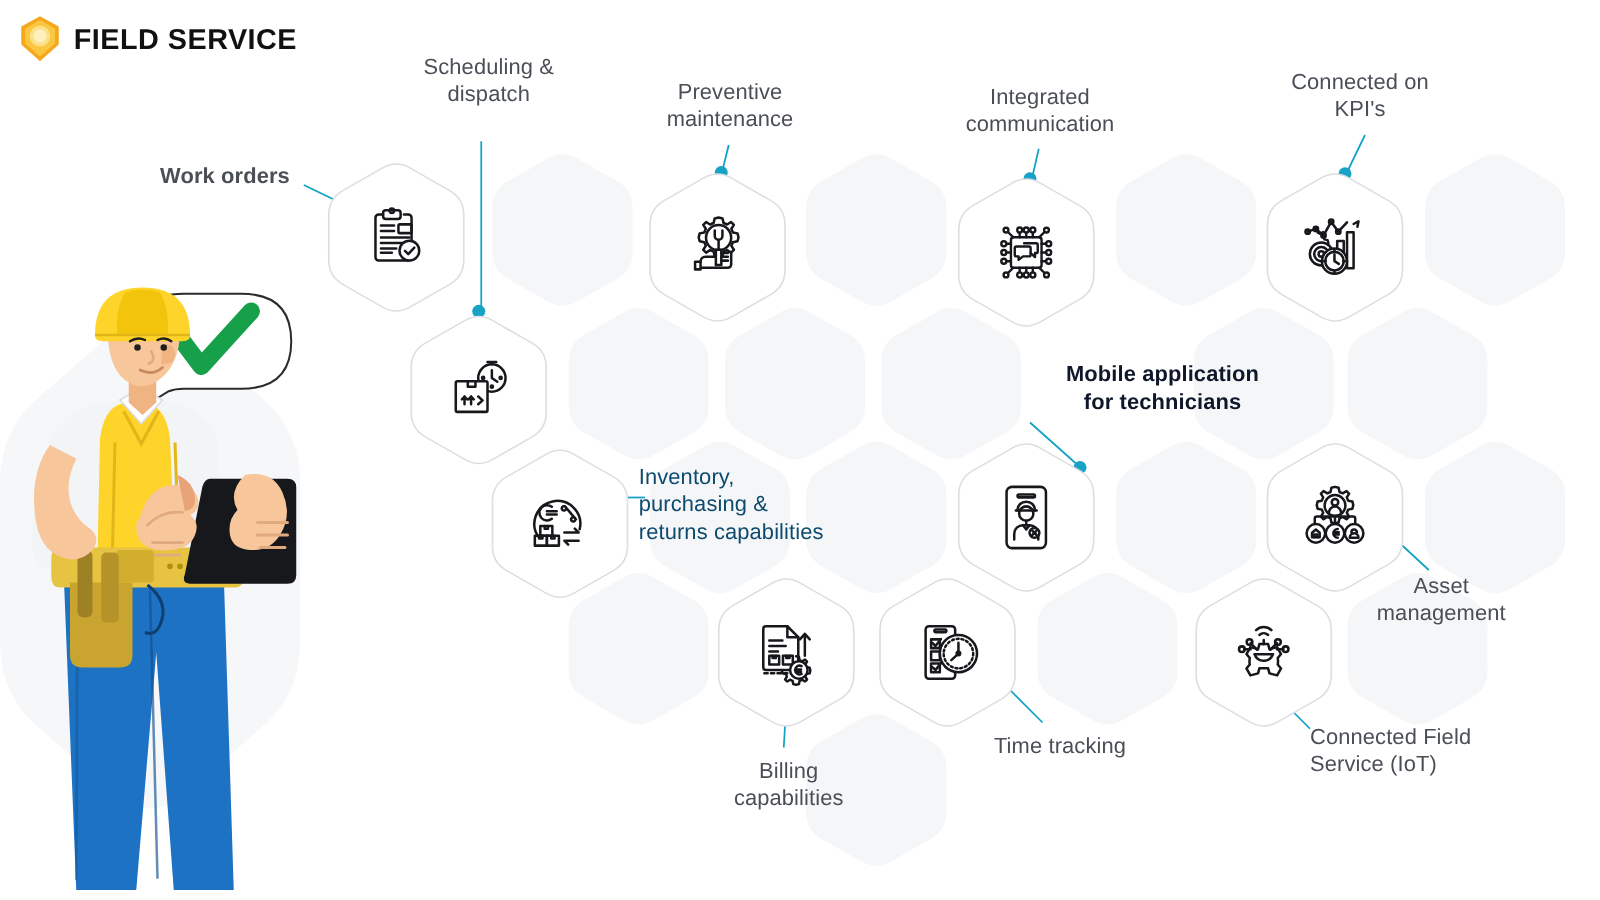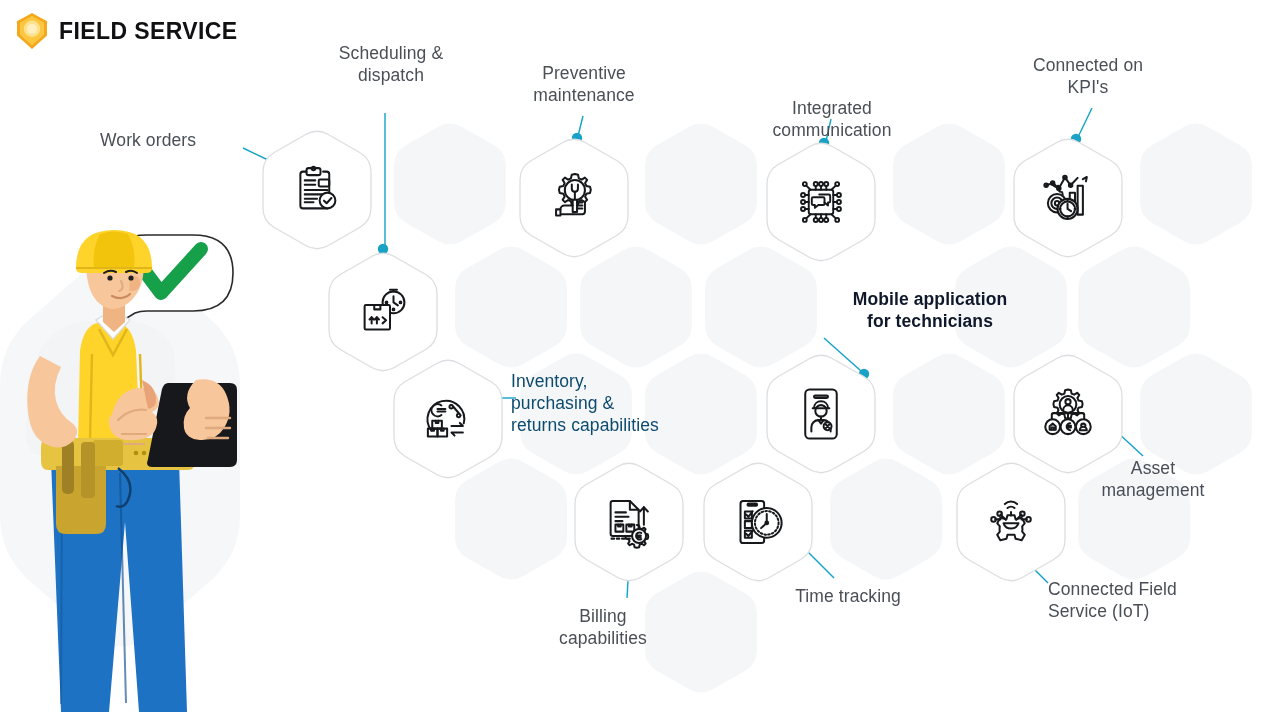--- a/index.html
+++ b/index.html
@@ -34,21 +34,21 @@
   .lbl{
     position:absolute;z-index:25;
     color:#4a4f57;
     font-size:17.5px;line-height:22px;
     font-family:"Liberation Sans","DejaVu Sans",sans-serif;
     white-space:pre-line;
     letter-spacing:.1px;
   }
   .lbl.c{text-align:center;}
   .lbl.l{text-align:left;}
-  .lbl.r{text-align:left;}
+  .lbl.r{text-align:center;font-weight:bold;}
 </style>
 </head>
 <body>
 
 <div id="stage">
 
   <svg id="bg-hex-layer" viewBox="0 0 1280 720" xmlns="http://www.w3.org/2000/svg">
       <path d="M437.84 126.95 Q450.00 120.00 462.16 126.95L493.84 145.05 Q506.00 152.00 506.00 166.00L506.00 202.00 Q506.00 216.00 493.84 222.95L462.16 241.05 Q450.00 248.00 437.84 241.05L406.16 222.95 Q394.00 216.00 394.00 202.00L394.00 166.00 Q394.00 152.00 406.16 145.05 Z" fill="#F4F6F8" opacity="0.95"></path>
       <path d="M688.84 126.95 Q701.00 120.00 713.16 126.95L744.84 145.05 Q757.00 152.00 757.00 166.00L757.00 202.00 Q757.00 216.00 744.84 222.95L713.16 241.05 Q701.00 248.00 688.84 241.05L657.16 222.95 Q645.00 216.00 645.00 202.00L645.00 166.00 Q645.00 152.00 657.16 145.05 Z" fill="#F4F6F8" opacity="0.95"></path>
       <path d="M936.84 126.95 Q949.00 120.00 961.16 126.95L992.84 145.05 Q1005.00 152.00 1005.00 166.00L1005.00 202.00 Q1005.00 216.00 992.84 222.95L961.16 241.05 Q949.00 248.00 936.84 241.05L905.16 222.95 Q893.00 216.00 893.00 202.00L893.00 166.00 Q893.00 152.00 905.16 145.05 Z" fill="#F4F6F8" opacity="0.95"></path>
@@ -398,31 +398,31 @@
     </svg>
     <span class="brand-text">FIELD SERVICE</span>
   </div>
 
   <div id="label-layer">
       <div class="lbl r" style="left: 100px; top: 129px; width: 160px; color: rgb(74, 79, 87);">Work orders</div>
       <div class="lbl c" style="left: 303px; top: 42px; width: 176px; color: rgb(74, 79, 87);">Scheduling &amp;
 dispatch</div>
       <div class="lbl c" style="left: 494px; top: 62px; width: 180px; color: rgb(74, 79, 87);">Preventive
 maintenance</div>
-      <div class="lbl c" style="left: 742px; top: 66px; width: 180px; color: rgb(74, 79, 87); margin-top: 31px;">Integrated
+      <div class="lbl c" style="left: 742px; top: 66px; width: 180px; color: rgb(74, 79, 87);">Integrated
 communication</div>
       <div class="lbl c" style="left: 1000px; top: 54px; width: 176px; color: rgb(74, 79, 87);">Connected on
 KPI's</div>
       <div class="lbl l" style="left: 511px; top: 370px; width: 190px; color: #0c4a6e;">Inventory,
 purchasing &amp;
 returns capabilities</div>
       <div class="lbl c" style="left: 830px; top: 288px; width: 200px; color: #0f172a; font-weight: bold;">Mobile application
 for technicians</div>
       <div class="lbl c" style="left: 1068px; top: 457px; width: 170px; color: rgb(74, 79, 87);">Asset
 management</div>
-      <div class="lbl c" style="left: 520px; top: 605px; width: 166px; color: rgb(74, 79, 87);">Billing
+      <div class="lbl c" style="left: 548px; top: 605px; width: 166px; color: rgb(74, 79, 87);">Billing
 capabilities</div>
       <div class="lbl c" style="left: 768px; top: 585px; width: 160px; color: rgb(74, 79, 87);">Time tracking</div>
       <div class="lbl l" style="left: 1048px; top: 578px; width: 190px; color: rgb(74, 79, 87);">Connected Field
 Service (IoT)</div>
     </div>
 
 </div>
 
 </body></html>

